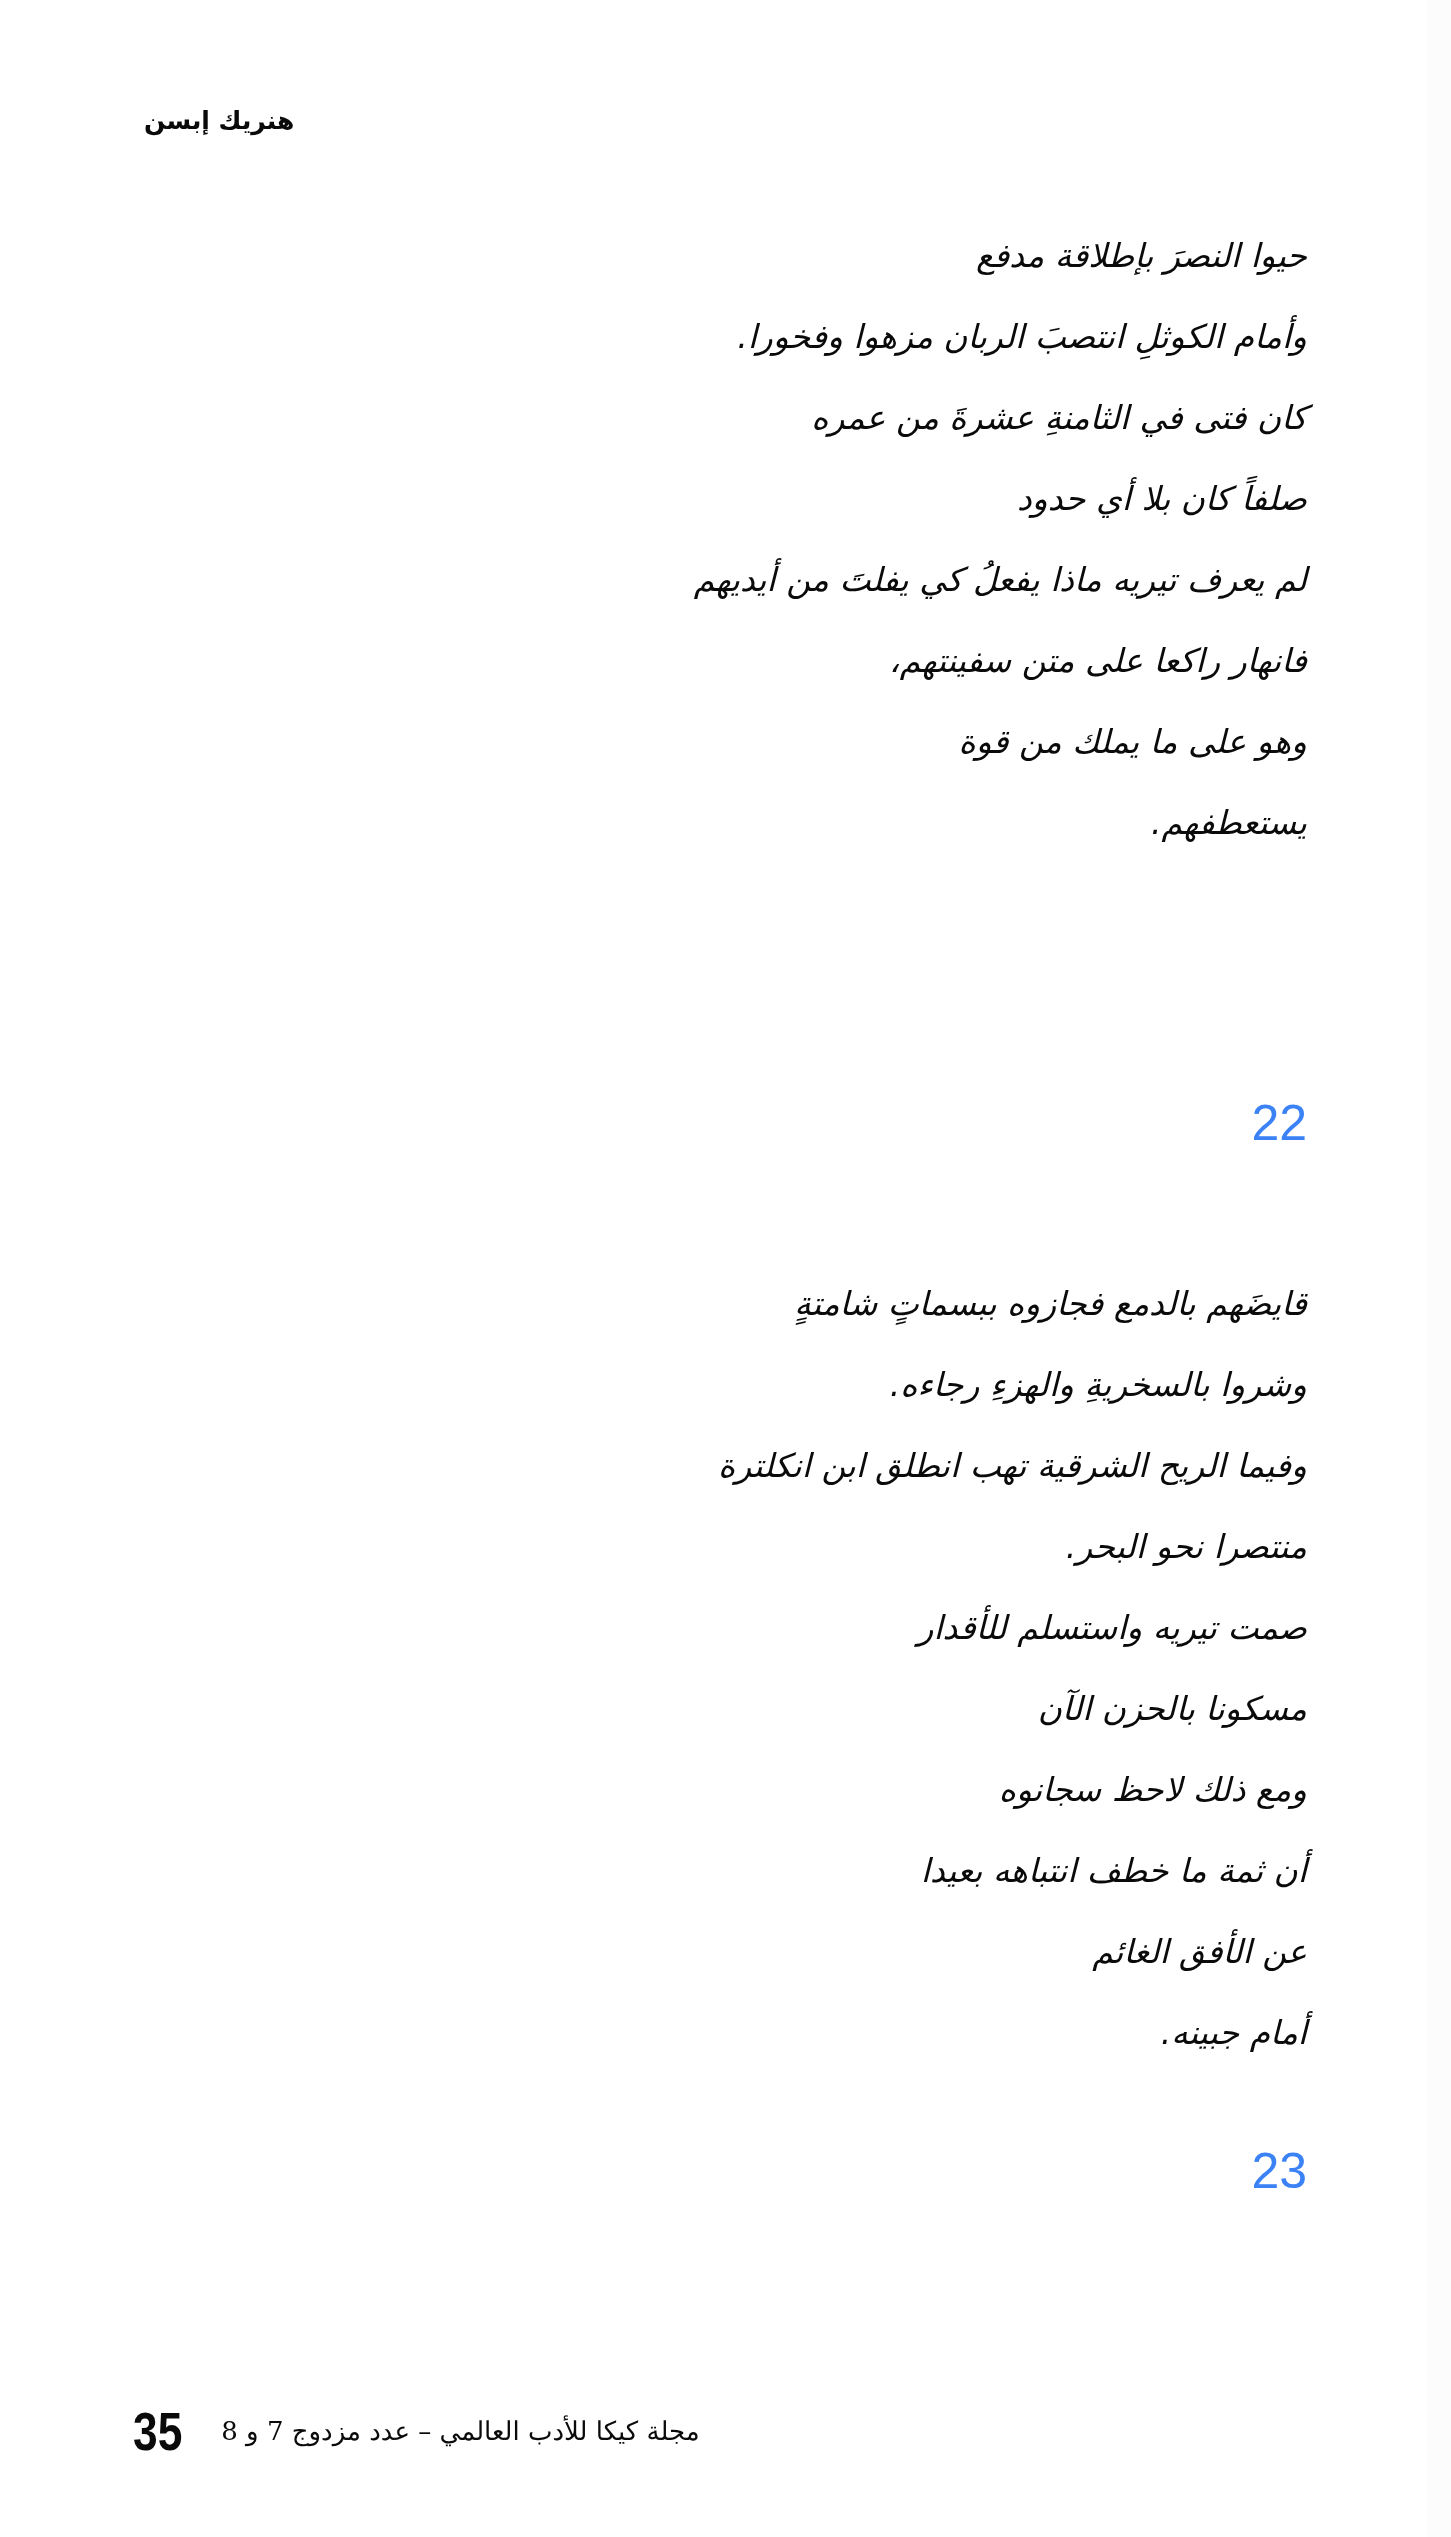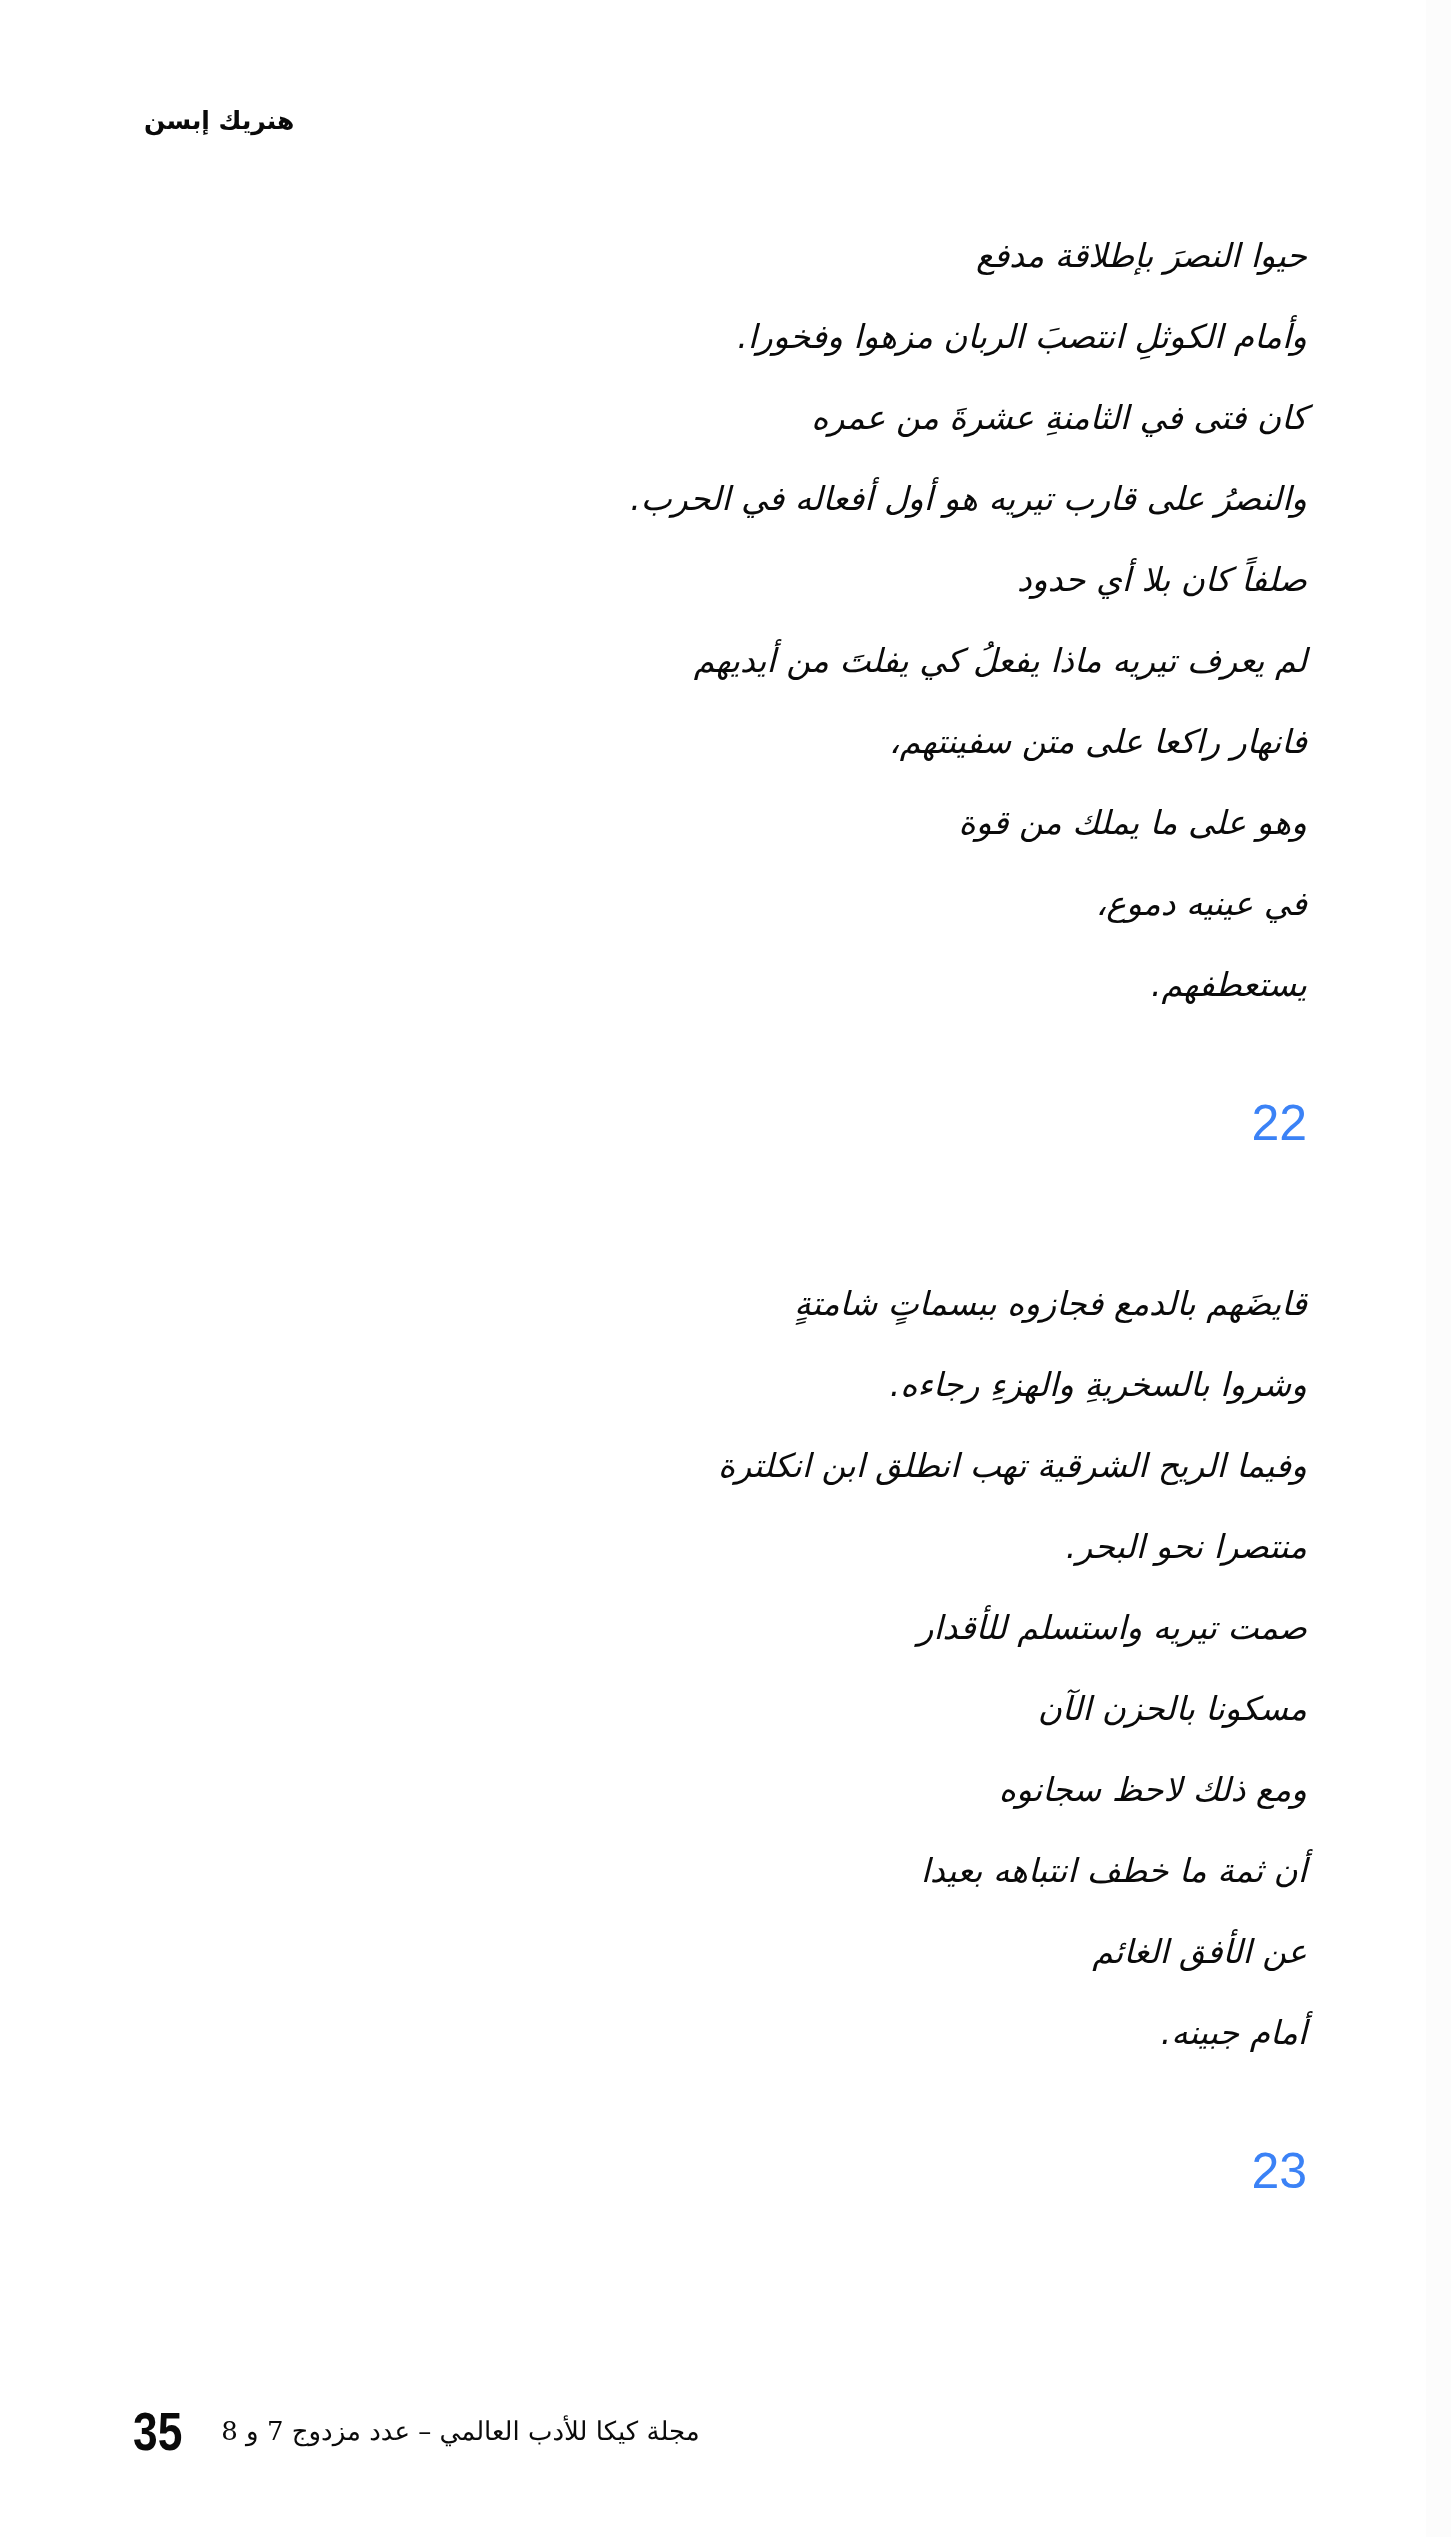--- a/index.html
+++ b/index.html
@@ -92,26 +92,24 @@
 <body>
 
 <div class="page-edge"></div>
 
 <div class="running-head">هنريك إبسن</div>
 
 <ol class="stanza stanza-1">
   <li class="verse-line">حيوا النصرَ بإطلاقة مدفع</li>
   <li class="verse-line">وأمام الكوثلِ انتصبَ الربان مزهوا وفخورا.</li>
   <li class="verse-line">كان فتى في الثامنةِ عشرةَ من عمره</li>
-  <li class="verse-line">والنصرُ على قارب تيريه هو أول أفعاله في الحرب.</li>
   <li class="verse-line">صلفاً كان بلا أي حدود</li>
   <li class="verse-line">لم يعرف تيريه ماذا يفعلُ كي يفلتَ من أيديهم</li>
   <li class="verse-line">فانهار راكعا على متن سفينتهم،</li>
   <li class="verse-line">وهو على ما يملك من قوة</li>
-  <li class="verse-line">في عينيه دموع،</li>
   <li class="verse-line">يستعطفهم.</li>
 </ol>
 
 <div class="section-number num-22">22</div>
 
 <ol class="stanza stanza-2">
   <li class="verse-line">قايضَهم بالدمع فجازوه ببسماتٍ شامتةٍ</li>
   <li class="verse-line">وشروا بالسخريةِ والهزءِ رجاءه.</li>
   <li class="verse-line">وفيما الريح الشرقية تهب انطلق ابن انكلترة</li>
   <li class="verse-line">منتصرا نحو البحر.</li>

